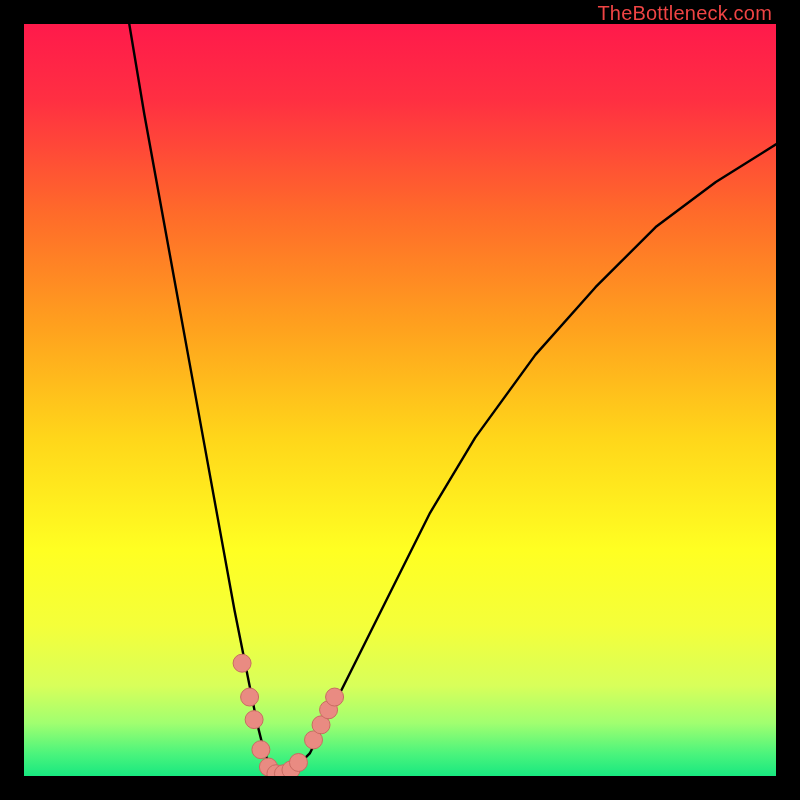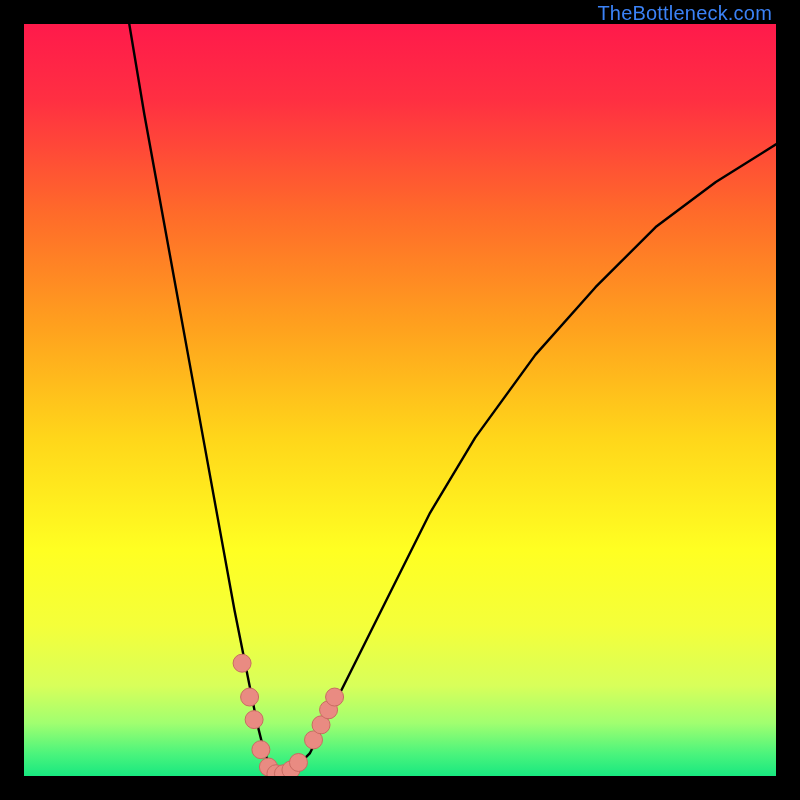--- a/index.html
+++ b/index.html
@@ -23,21 +23,21 @@
     position: absolute;
     left: 0;
     top: 0;
     width: 752px;
     height: 752px;
   }
   .watermark {
     position: absolute;
     top: 2px;
     right: 28px;
-    color: #3b82f6;
+    color: #ef4444;
     font-size: 20px;
     font-weight: 500;
     letter-spacing: 0.2px;
     user-select: none;
   }
 </style>
 </head>
 <body>
 
 <div class="frame">

